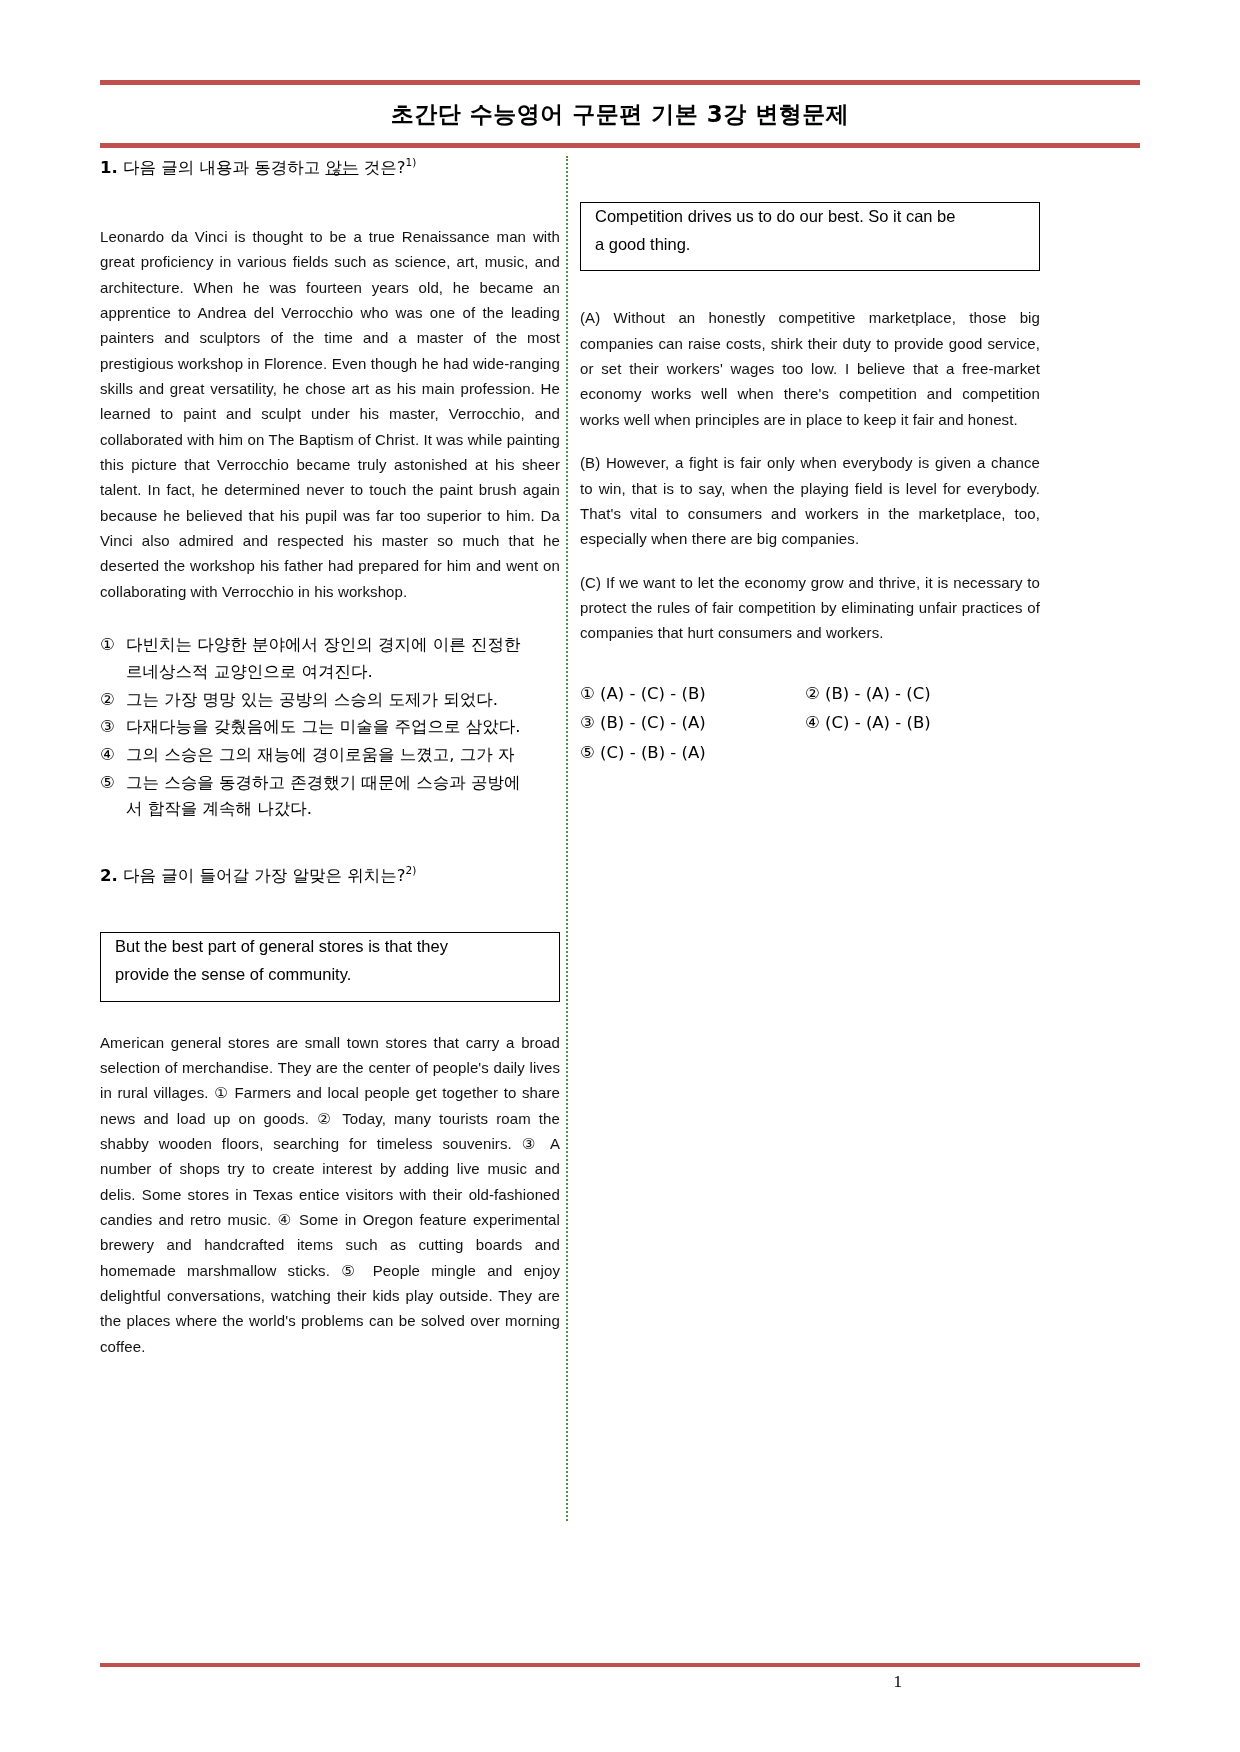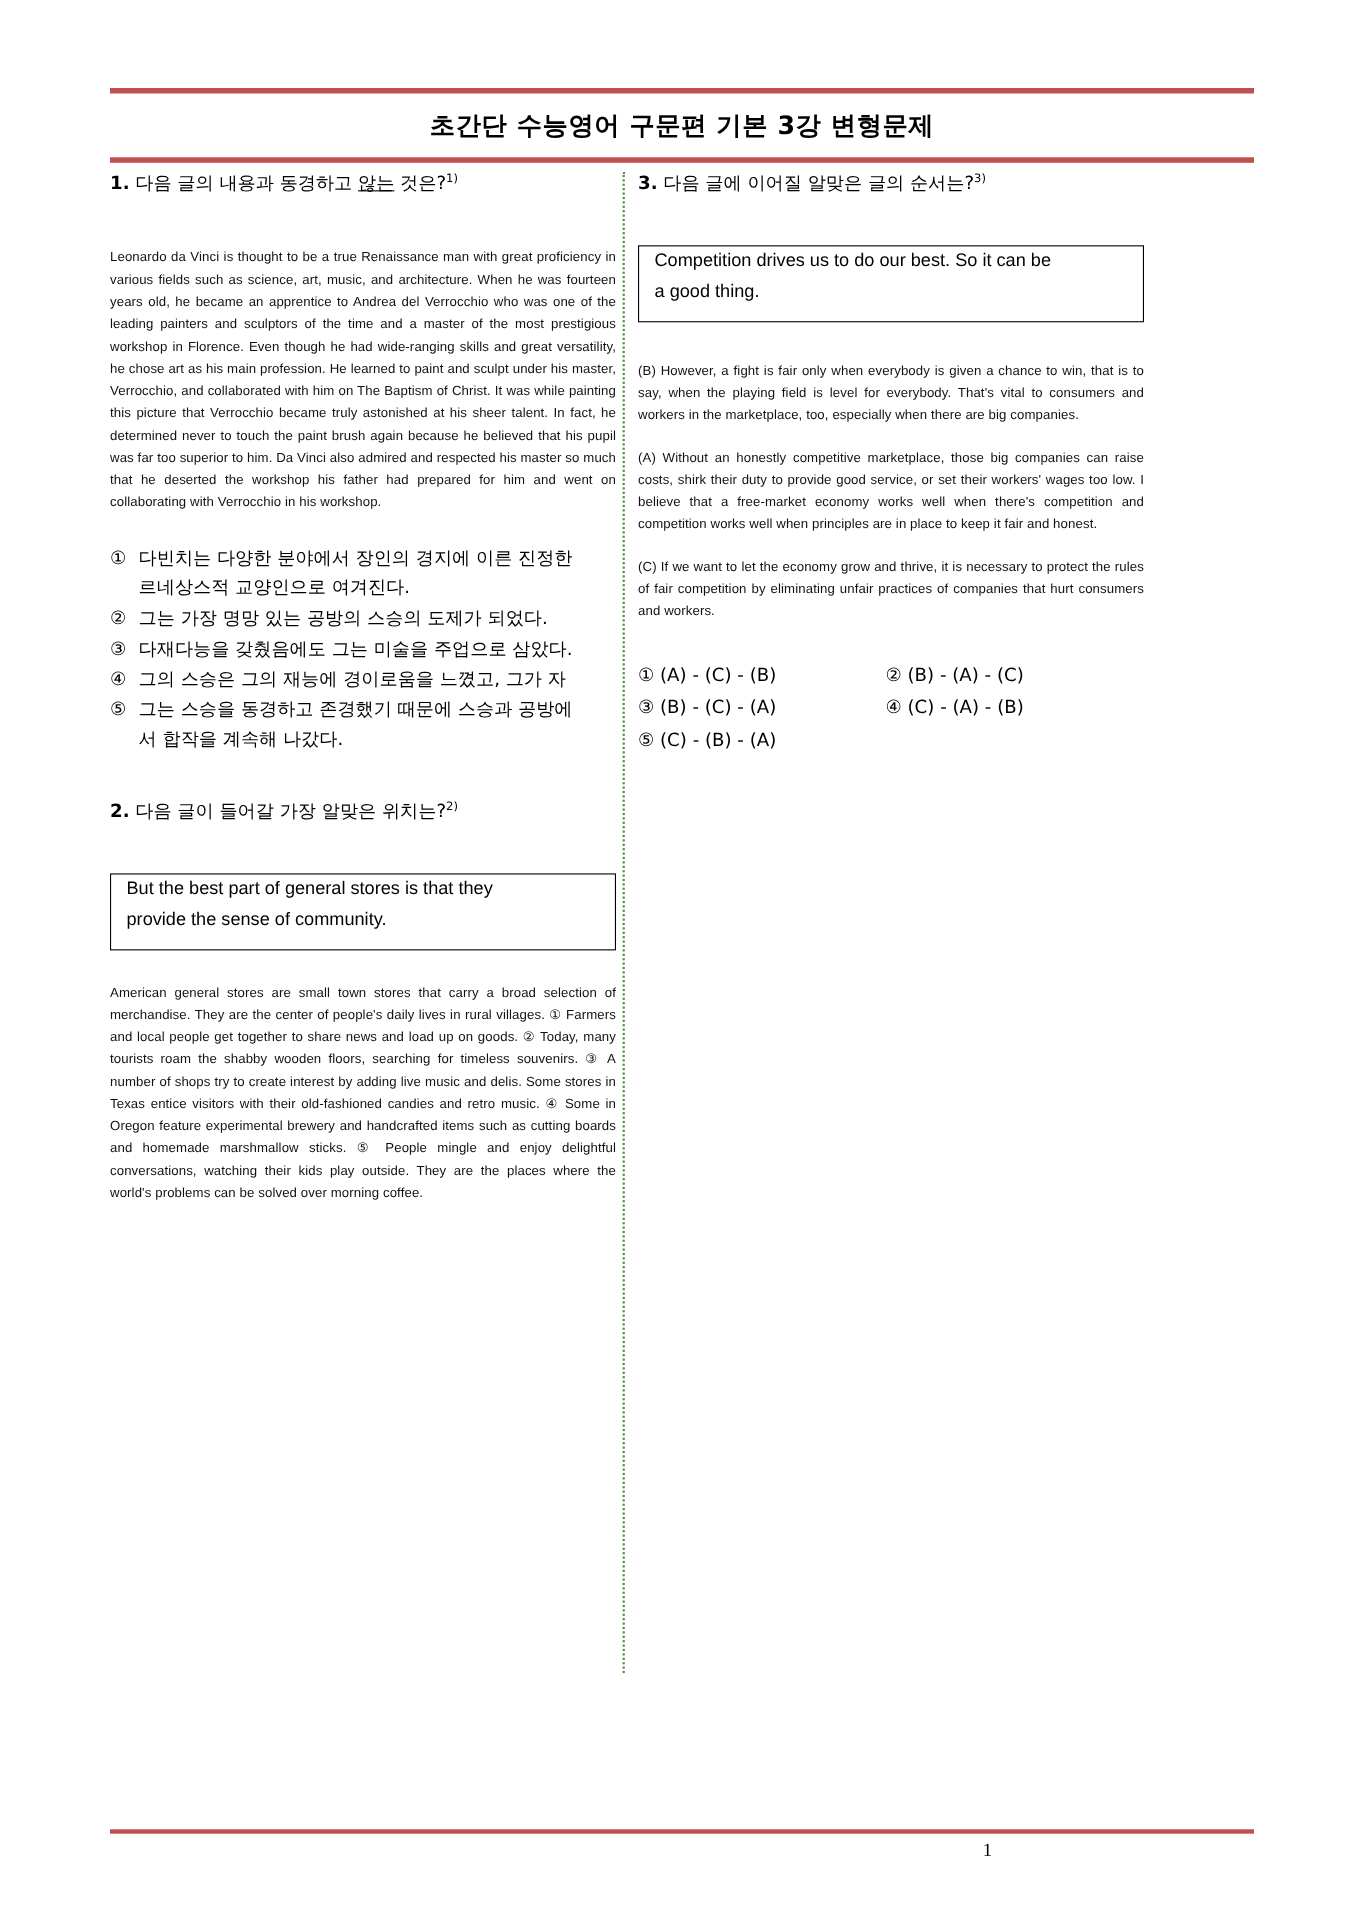--- a/index.html
+++ b/index.html
@@ -78,21 +78,21 @@
   }
   .q-head .qnum { font-weight: bold; }
   .q-head .u { text-decoration: underline; }
   .q-head sup {
     font-size: 10.5px;
     vertical-align: super;
   }
 
   
   .passage {
-    font-size: 12px;
+    font-size: 15px;
     line-height: 1.69;
     text-align: justify;
     text-justify: inter-word;
     color: #111;
     font-family: "Liberation Sans", "DejaVu Sans", sans-serif;
     letter-spacing: 0.1px;
   }
   .passage.last-full > :last-child { text-align: left; }
 
   .para { margin: 0 0 18px 0; }
@@ -238,37 +238,33 @@
       <div class="gap-28"></div>
 
       <div class="passage">
         <p class="para">American general stores are small town stores that carry a broad selection of merchandise. They are the center of people's daily lives in rural villages. ① Farmers and local people get together to share news and load up on goods. ② Today, many tourists roam the shabby wooden floors, searching for timeless souvenirs. ③ A number of shops try to create interest by adding live music and delis. Some stores in Texas entice visitors with their old-fashioned candies and retro music. ④ Some in Oregon feature experimental brewery and handcrafted items such as cutting boards and homemade marshmallow sticks. ⑤ People mingle and enjoy delightful conversations, watching their kids play outside. They are the places where the world's problems can be solved over morning coffee.</p>
       </div>
 
     </div>
 
     <div class="col col-right">
 
-      <div class="q-head">
-        <span class="qnum">3.</span>
-        <span>다음 글에 이어질 알맞은 글의 순서는?</span><sup>3)</sup>
-      </div>
 
       <div class="gap-46"></div>
 
       <div class="box">
         <p class="loose">Competition drives us to do our best. So it can be</p>
         <p class="tail">a good thing.</p>
       </div>
 
       <div class="gap-34"></div>
 
       <div class="passage">
+        <p class="para">(A) Without an honestly competitive marketplace, those big companies can raise costs, shirk their duty to provide good service, or set their workers' wages too low. I believe that a free-market economy works well when there's competition and competition works well when principles are in place to keep it fair and honest.</p>
         <p class="para">(B) However, a fight is fair only when everybody is given a chance to win, that is to say, when the playing field is level for everybody. That's vital to consumers and workers in the marketplace, too, especially when there are big companies.</p>
-        <p class="para">(A) Without an honestly competitive marketplace, those big companies can raise costs, shirk their duty to provide good service, or set their workers' wages too low. I believe that a free-market economy works well when there's competition and competition works well when principles are in place to keep it fair and honest.</p>
         <p class="para">(C) If we want to let the economy grow and thrive, it is necessary to protect the rules of fair competition by eliminating unfair practices of companies that hurt consumers and workers.</p>
       </div>
 
       <div class="gap-34"></div>
 
       <div class="choices-order">
         <div class="oc">① (A) - (C) - (B)</div>
         <div class="oc">② (B) - (A) - (C)</div>
         <div class="oc">③ (B) - (C) - (A)</div>
         <div class="oc">④ (C) - (A) - (B)</div>

